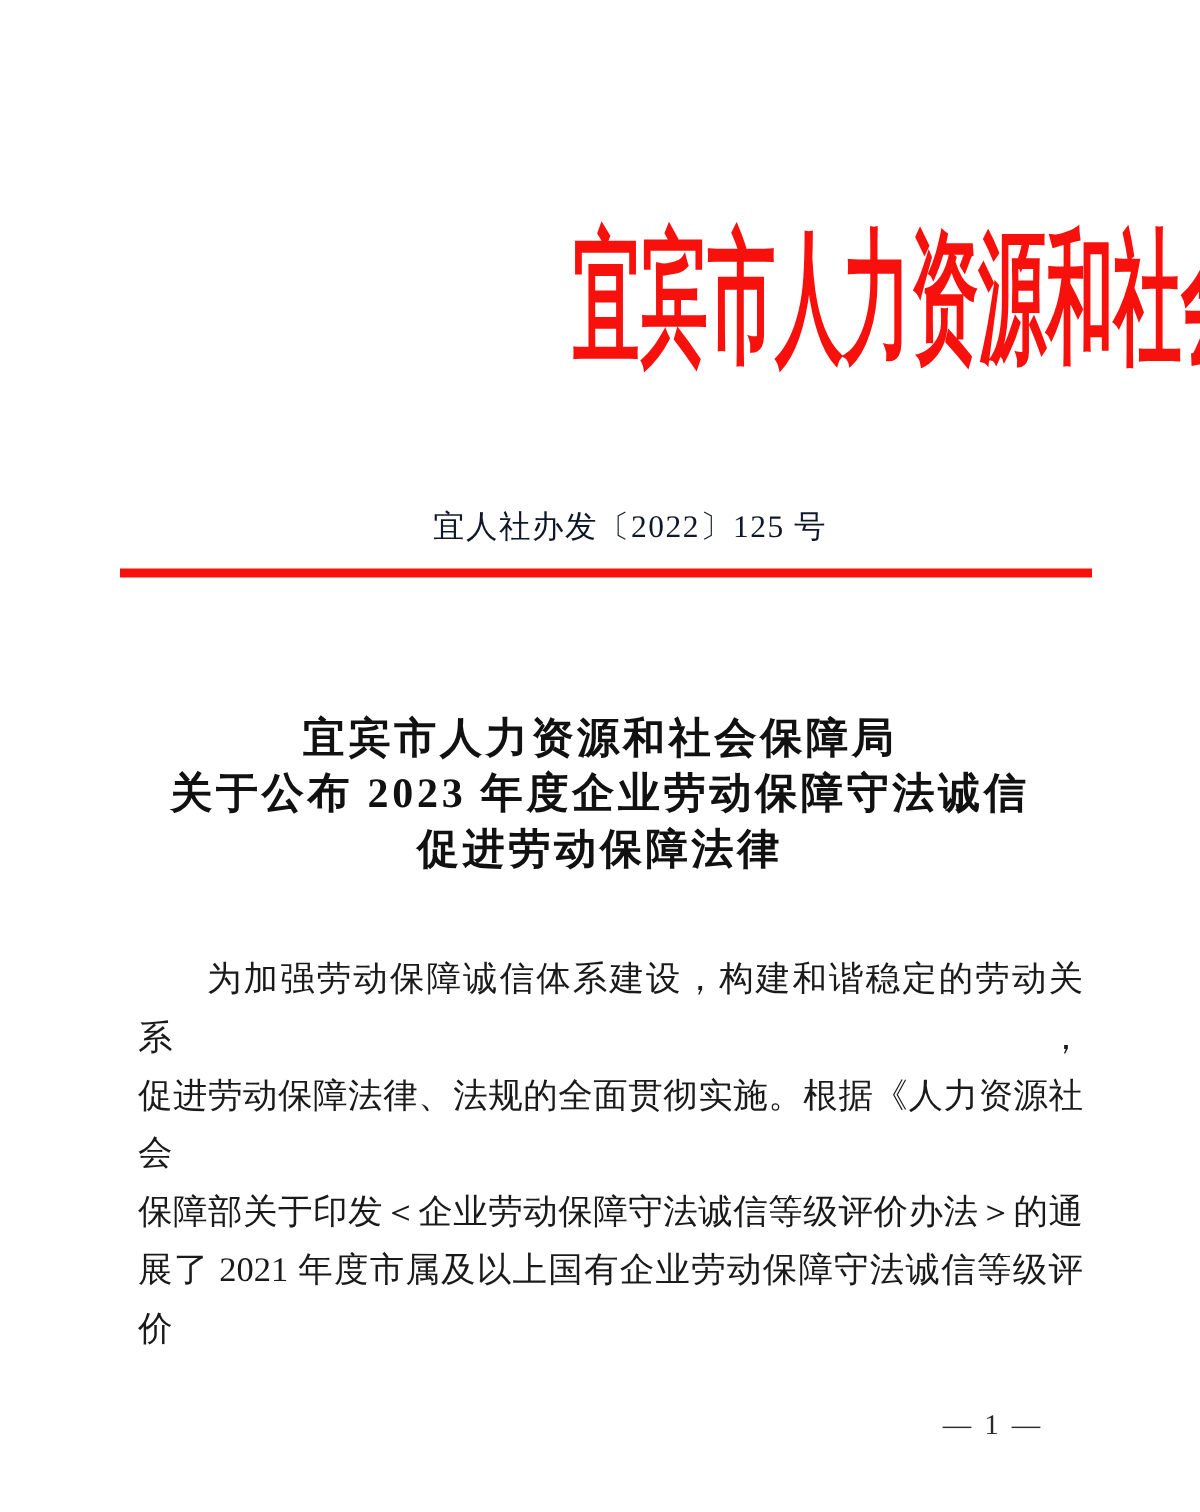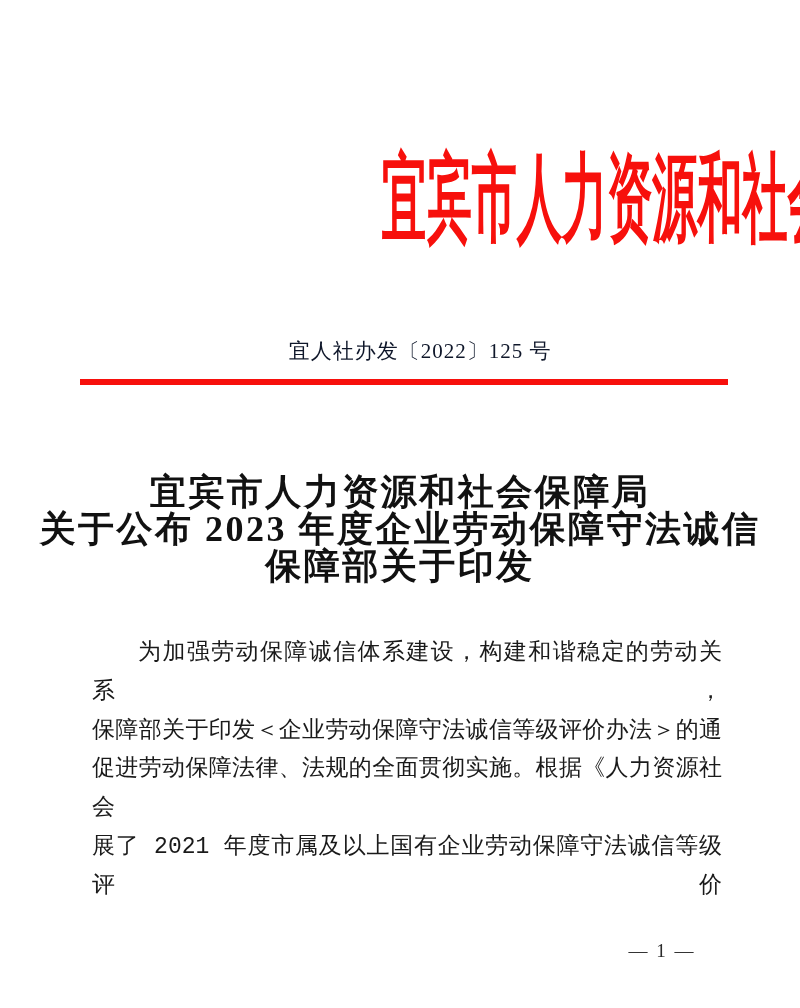--- a/index.html
+++ b/index.html
@@ -60,21 +60,21 @@
   }
 
   
   .doc-title {
     position: absolute;
     top: 474px;
     left: 0;
     width: 100%;
     text-align: center;
     font-weight: bold;
-    font-size: 36px;
+    font-size: 28px;
     line-height: 37px;
     letter-spacing: 2.5px;
     color: #111;
   }
 
   
   .doc-body {
     position: absolute;
     top: 634px;
     left: 92px;
@@ -84,21 +84,20 @@
     color: #1a1a1a;
   }
   .body-line {
     white-space: nowrap;
   }
   .body-line.justified {
     white-space: normal;
     text-align: justify;
     text-align-last: justify;
     text-justify: inter-character;
-    font-family: Liberation Mono, monospace;
   }
   .body-line.indent {
     text-indent: 2em;
   }
 
   
   .page-number {
     position: absolute;
     top: 940px;
     left: 600px;
@@ -118,26 +117,26 @@
     <span class="banner-text">宜宾市人力资源和社会保障局文件</span>
   </div>
 
   <div class="doc-number">宜人社办发〔2022〕125 号</div>
 
   <div class="red-rule"></div>
 
   <div class="doc-title">
     <div class="title-line">宜宾市人力资源和社会保障局</div>
     <div class="title-line">关于公布 2023 年度企业劳动保障守法诚信</div>
-    <div class="title-line">保障部关于印发</div>
+    <div class="title-line">促进劳动保障法律</div>
   </div>
 
   <div class="doc-body">
     <div class="body-line justified indent">为加强劳动保障诚信体系建设，构建和谐稳定的劳动关系，</div>
+    <div class="body-line justified">促进劳动保障法律、法规的全面贯彻实施。根据《人力资源社会</div>
     <div class="body-line justified">保障部关于印发＜企业劳动保障守法诚信等级评价办法＞的通</div>
-    <div class="body-line justified">促进劳动保障法律、法规的全面贯彻实施。根据《人力资源社会</div>
     <div class="body-line justified">展了 2021 年度市属及以上国有企业劳动保障守法诚信等级评价</div>
 
   </div>
 
   <div class="page-number">— 1 —</div>
 
 </div>
 
 </body></html>

